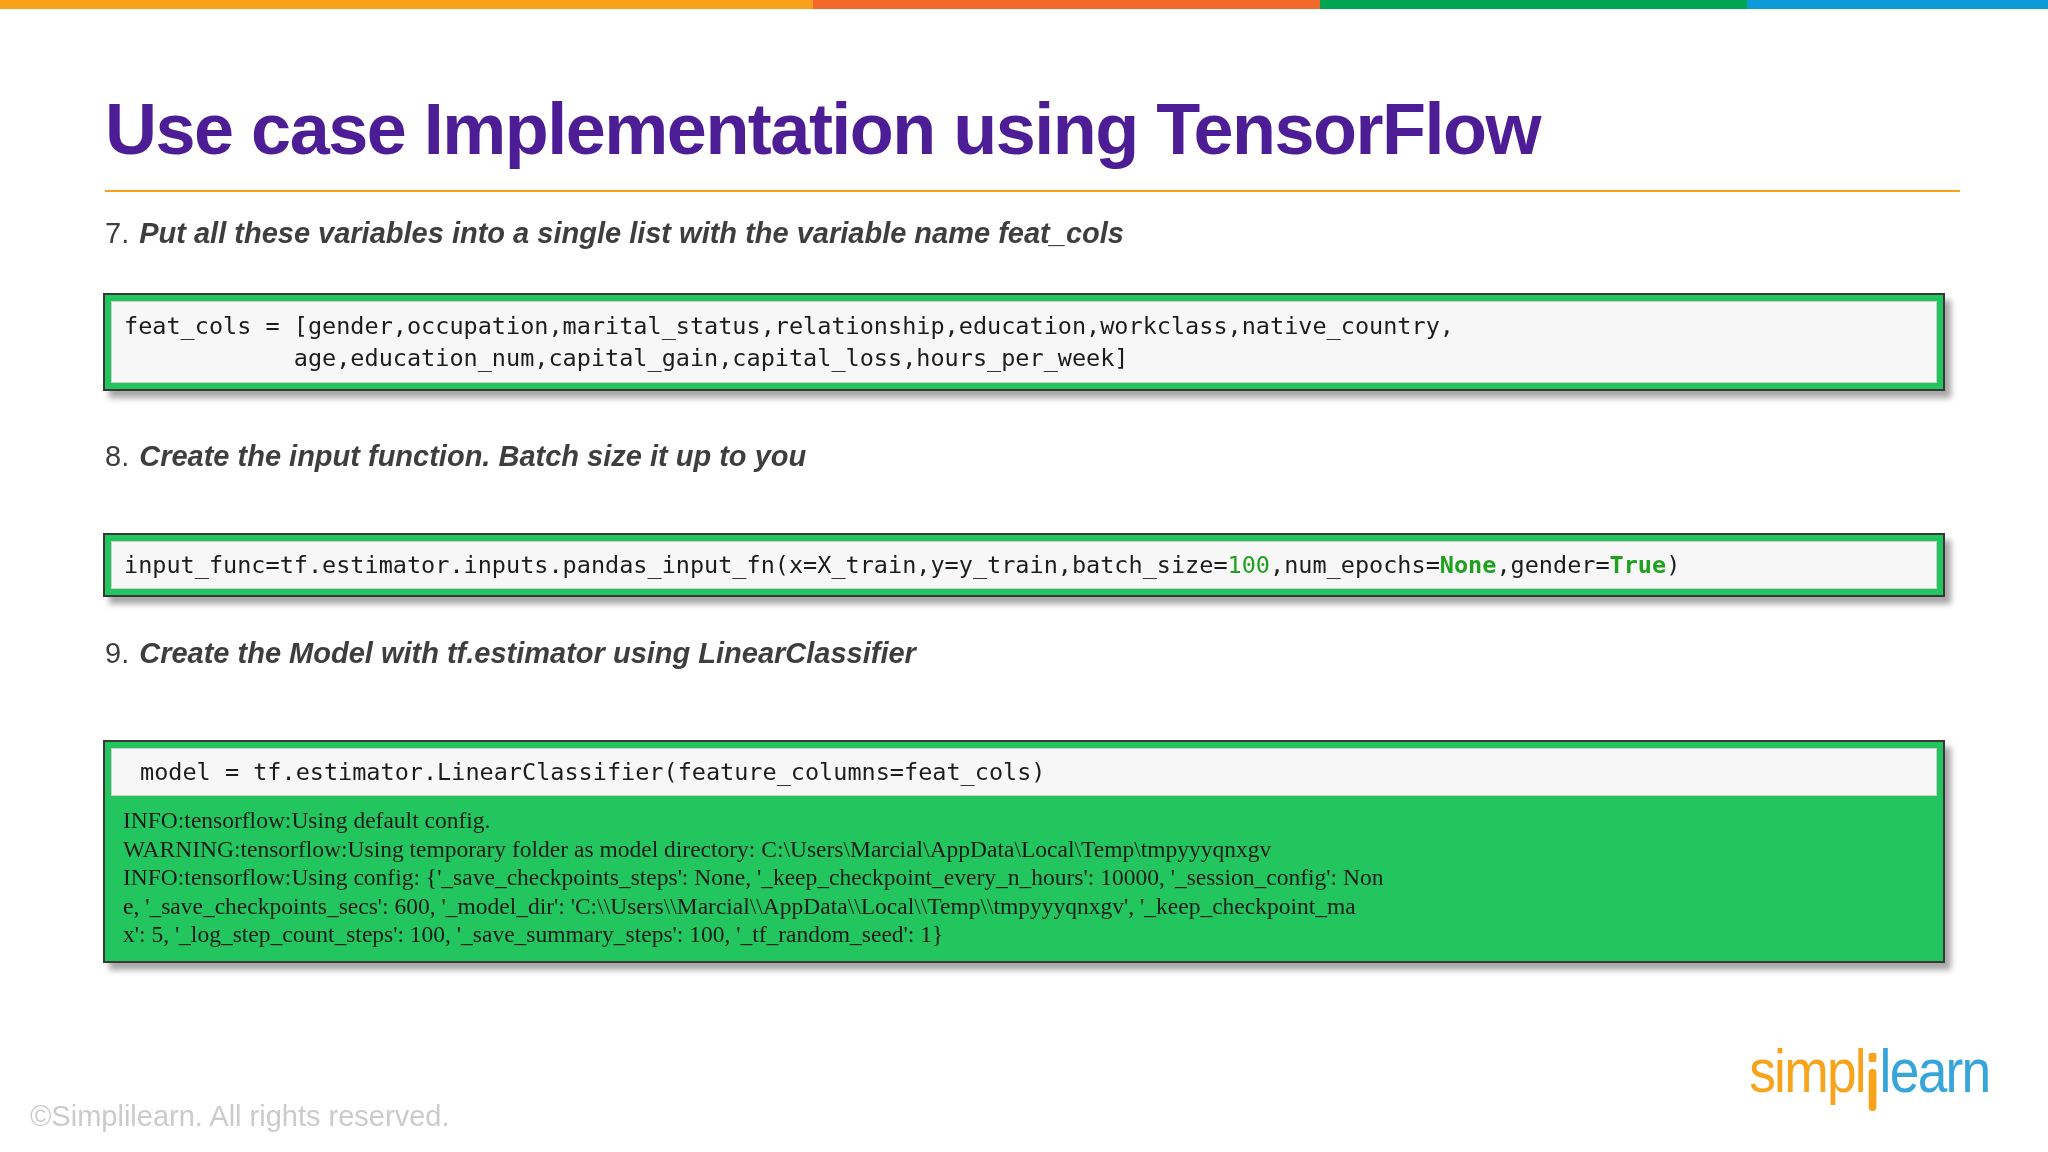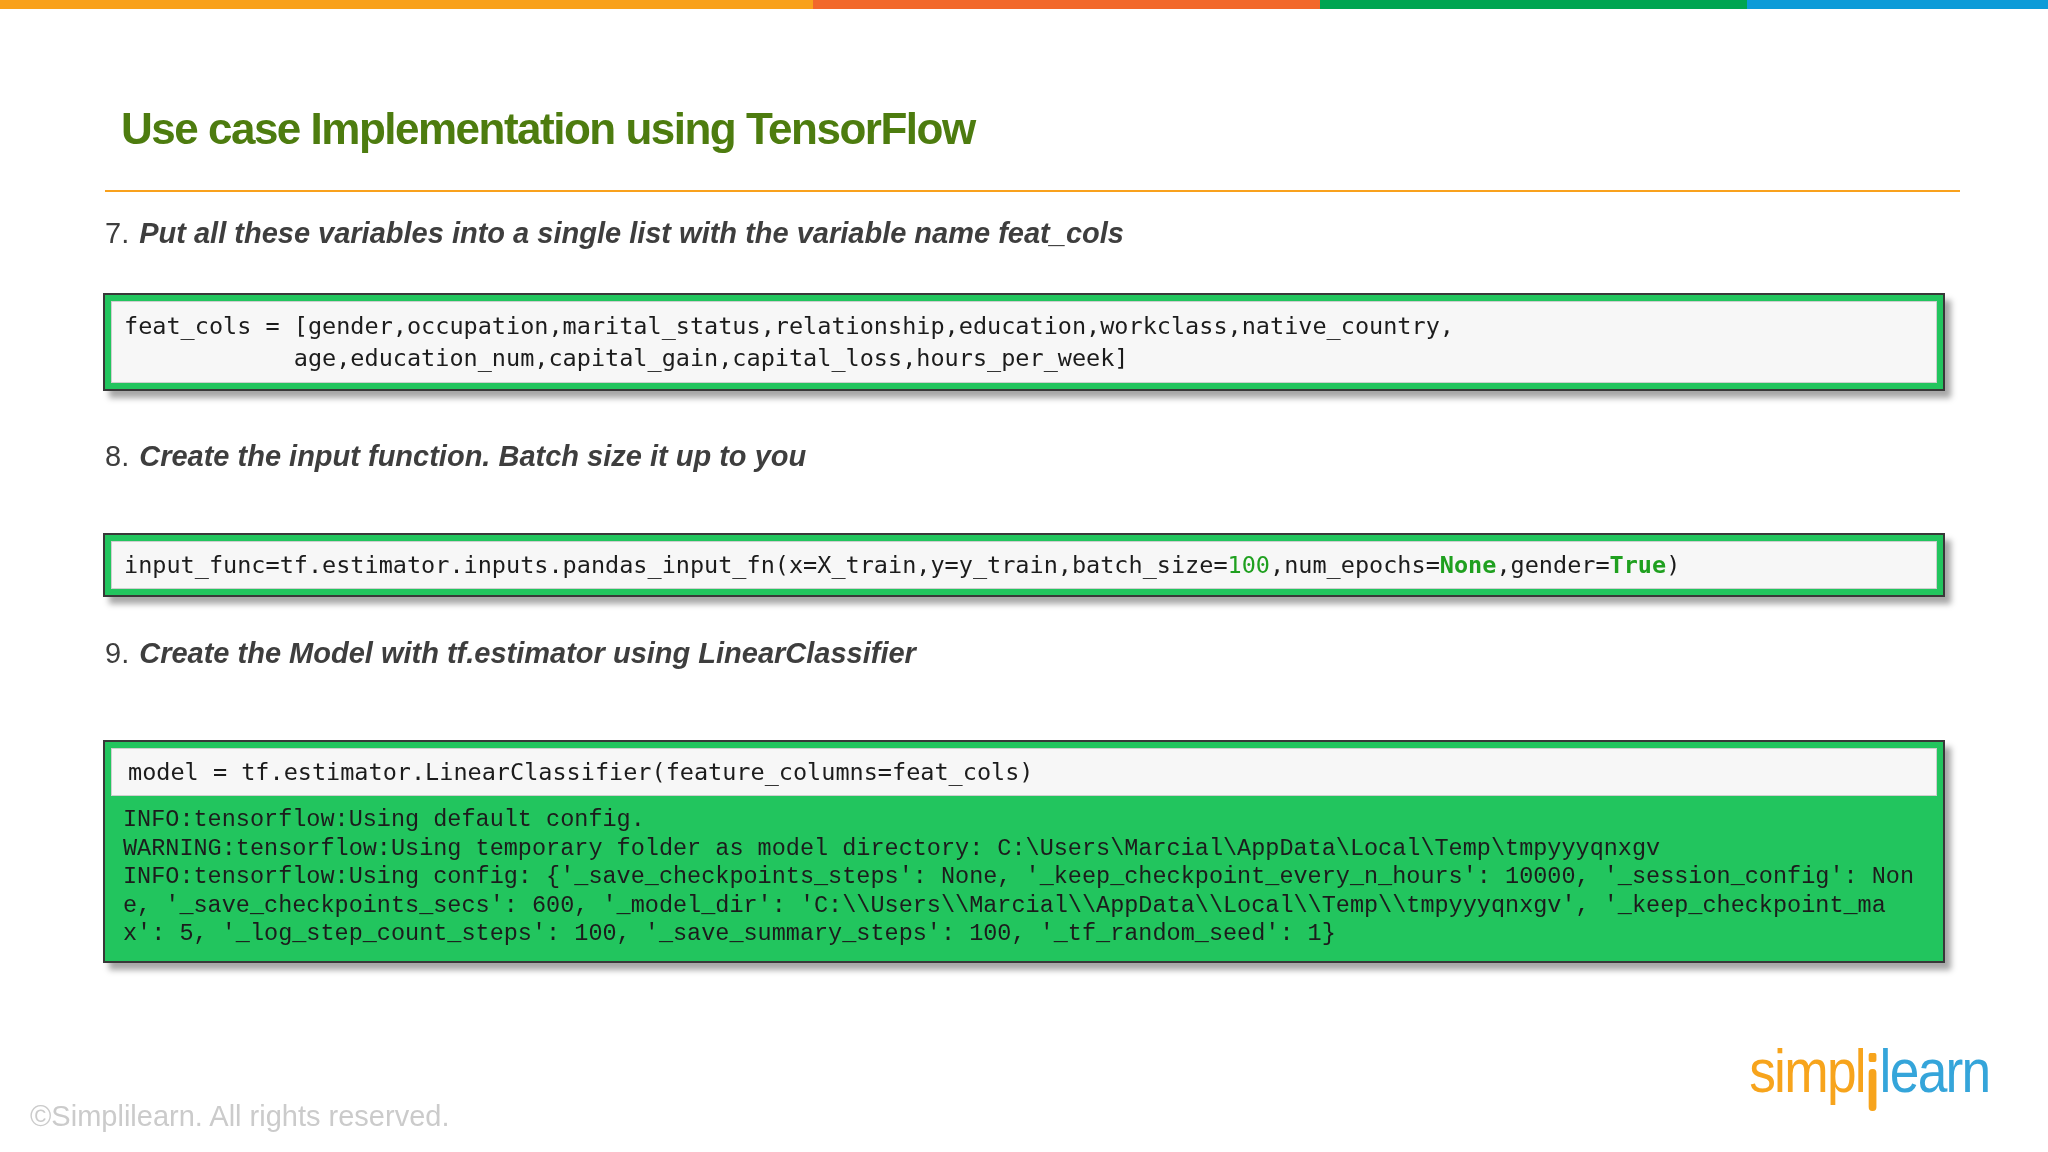--- a/index.html
+++ b/index.html
@@ -11,22 +11,22 @@
   
   .topbar{position:absolute;top:0;left:0;width:2048px;height:9px;display:flex;}
   .topbar .seg1{width:813px;background:#F9A11B;}
   .topbar .seg2{width:507px;background:#F2682B;}
   .topbar .seg3{width:427px;background:#00A551;}
   .topbar .seg4{width:301px;background:#0C9BD8;}
 
   
   .title{
     position:absolute;left:105px;top:97px;
-    font-size:44px;font-weight:bold;letter-spacing:-1.5px;
-    color:#4d7c0f;line-height:64px;white-space:nowrap;margin-left:16px;
+    font-size:72px;font-weight:bold;letter-spacing:-1.5px;
+    color:#4c1d95;line-height:64px;white-space:nowrap;
   }
   .title-rule{
     position:absolute;left:105px;top:190px;width:1855px;height:2px;
     background:#F9A11D;
   }
 
   
   .step{
     position:absolute;left:105px;
     font-size:29px;line-height:34px;color:#3e3e3e;white-space:nowrap;
@@ -47,24 +47,24 @@
   .box2{top:533px;}
   .box3{top:740px;}
   .cell{
     background:#f7f7f7;border:1px solid #cfcfcf;
     padding:8px 12px;
     font-family:"DejaVu Sans Mono",monospace;
     font-size:23.5px;line-height:32px;color:#1c1c1c;
     white-space:pre;overflow:hidden;
   }
   .box2 .cell{padding:7px 12px;}
-  .box3 .cell{padding:7px 16px;}
+  .box3 .cell{padding:7px 28px;}
   .output{
     padding:10px 12px 6px 12px;
-    font-family:Liberation Mono, monospace;
+    font-family:Liberation Serif, serif;
     font-size:23.5px;line-height:28.5px;color:#1c1c1c;
     white-space:pre;overflow:hidden;
   }
   .tok-num{color:#1fa01f;}
   .tok-kw{color:#1fa01f;font-weight:bold;}
 
   
   .copyright{
     position:absolute;left:30px;top:1099px;
     font-size:29px;color:#cbcbcb;line-height:34px;

